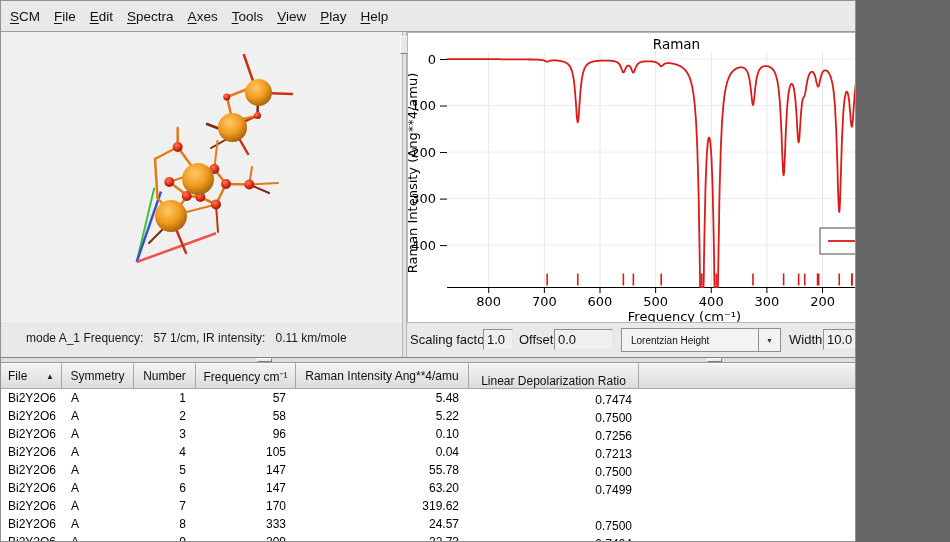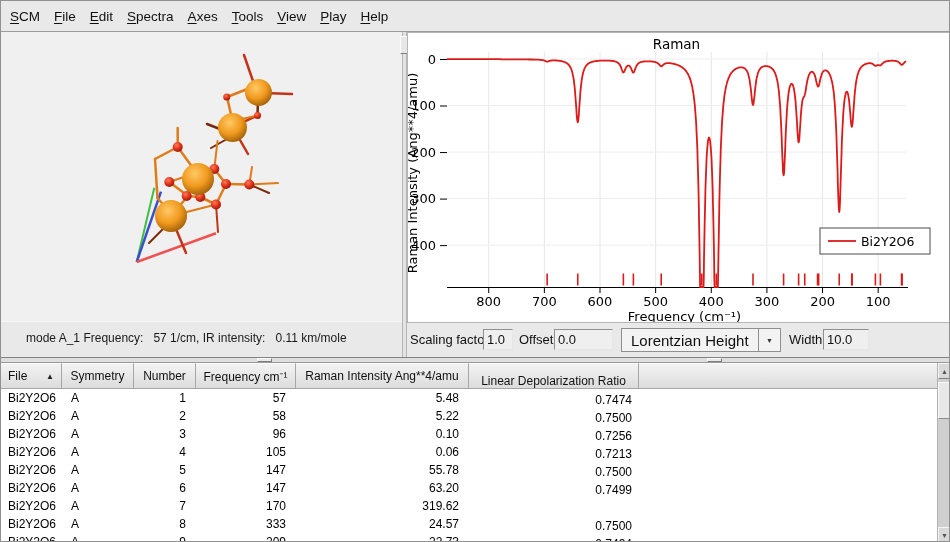--- a/index.html
+++ b/index.html
@@ -1,17 +1,17 @@
 <!DOCTYPE html>
 <html><head>
 <meta charset="utf-8">
 <style>
   html,body{margin:0;padding:0;}
   body{font-family:"Liberation Sans",sans-serif;background:#666;}
-  #window{position:relative;width:950px;height:542px;background:#4d7c0f;border:1px solid #919191;box-sizing:border-box;overflow:hidden;}
+  #window{position:relative;width:856px;height:542px;background:#4d7c0f;border:1px solid #919191;box-sizing:border-box;overflow:hidden;}
 
   
   #menubar{position:absolute;left:0;top:0;width:100%;height:31px;background:#e9e9e9;border-bottom:1px solid #9b9b9b;display:flex;align-items:center;padding-left:9px;box-sizing:border-box;gap:14px;}
   .menu-item{font-size:13.5px;color:#111;cursor:default;}
   .menu-item .mn{text-decoration:underline;text-underline-offset:2px;}
 
   
   #mol-view{position:absolute;left:0;top:31px;width:401px;height:289px;background:#f0f0f0;}
   #mol-status{position:absolute;left:0;top:320px;width:401px;height:36px;background:#e9e9e9;border-top:1px solid #f6f6f6;}
   #status-text{position:absolute;left:25px;top:9px;font-size:12px;color:#1a1a1a;white-space:pre;}
@@ -22,21 +22,21 @@
 
   
   #chart-panel{position:absolute;left:406px;top:31px;width:544px;height:291px;background:#ffffff;border:1px solid #b5b5b5;box-sizing:border-box;}
   #chart-svg{font-family:"DejaVu Sans",sans-serif;}
 
   
   #controls{position:absolute;left:406px;top:322px;width:544px;height:34px;background:#e9e9e9;}
   .ctl-label{position:absolute;top:9px;font-size:13px;color:#111;}
   .ctl-input{position:absolute;top:6px;height:21px;box-sizing:border-box;background:#efefef;border:1px solid;border-color:#8f8f8f #e6e6e6 #e6e6e6 #8f8f8f;font-family:"Liberation Sans",sans-serif;font-size:13px;padding:4px 3px;color:#111;}
   #combo{position:absolute;left:214px;top:5px;width:160px;height:24px;box-sizing:border-box;background:#f3f3f3;border:1px solid #8f8f8f;display:flex;align-items:center;}
-  #combo-label{flex:1;font-size:15px;padding-left:9px;color:#111;}
+  #combo-label{flex:1;font-size:10px;padding-left:9px;color:#111;}
   #combo-arrow-box{width:21px;align-self:stretch;border-left:1px solid #8f8f8f;display:flex;align-items:center;justify-content:center;}
   #combo-arrow-box span{font-size:7px;color:#333;}
 
   
   #sash-h{position:absolute;left:0;top:356px;width:950px;height:6px;background:#dedede;border-top:1px solid #828282;border-bottom:1px solid #9a9a9a;box-sizing:border-box;}
   .sash-h-handle{position:absolute;top:357px;width:15px;height:4px;background:#e9e9e9;border:1px solid;border-color:#fdfdfd #7f7f7f #7f7f7f #fdfdfd;box-sizing:border-box;}
 
   
   #table-area{position:absolute;left:0;top:362px;width:950px;height:180px;background:#fff;overflow:hidden;}
   .thead{display:flex;height:26px;}
@@ -284,21 +284,21 @@
           <div class="tcell c2 r r2">3</div>
           <div class="tcell c3 r r3">96</div>
           <div class="tcell c4 r r4">0.10</div>
           <div class="tcell c5 r r5">0.7256</div>
         </div>
         <div class="trow">
           <div class="tcell c0 l0">Bi2Y2O6</div>
           <div class="tcell c1 l1">A</div>
           <div class="tcell c2 r r2">4</div>
           <div class="tcell c3 r r3">105</div>
-          <div class="tcell c4 r r4">0.06</div>
+          <div class="tcell c4 r r4">0.04</div>
           <div class="tcell c5 r r5">0.7213</div>
         </div>
         <div class="trow">
           <div class="tcell c0 l0">Bi2Y2O6</div>
           <div class="tcell c1 l1">A</div>
           <div class="tcell c2 r r2">5</div>
           <div class="tcell c3 r r3">147</div>
           <div class="tcell c4 r r4">55.78</div>
           <div class="tcell c5 r r5">0.7500</div>
         </div>

